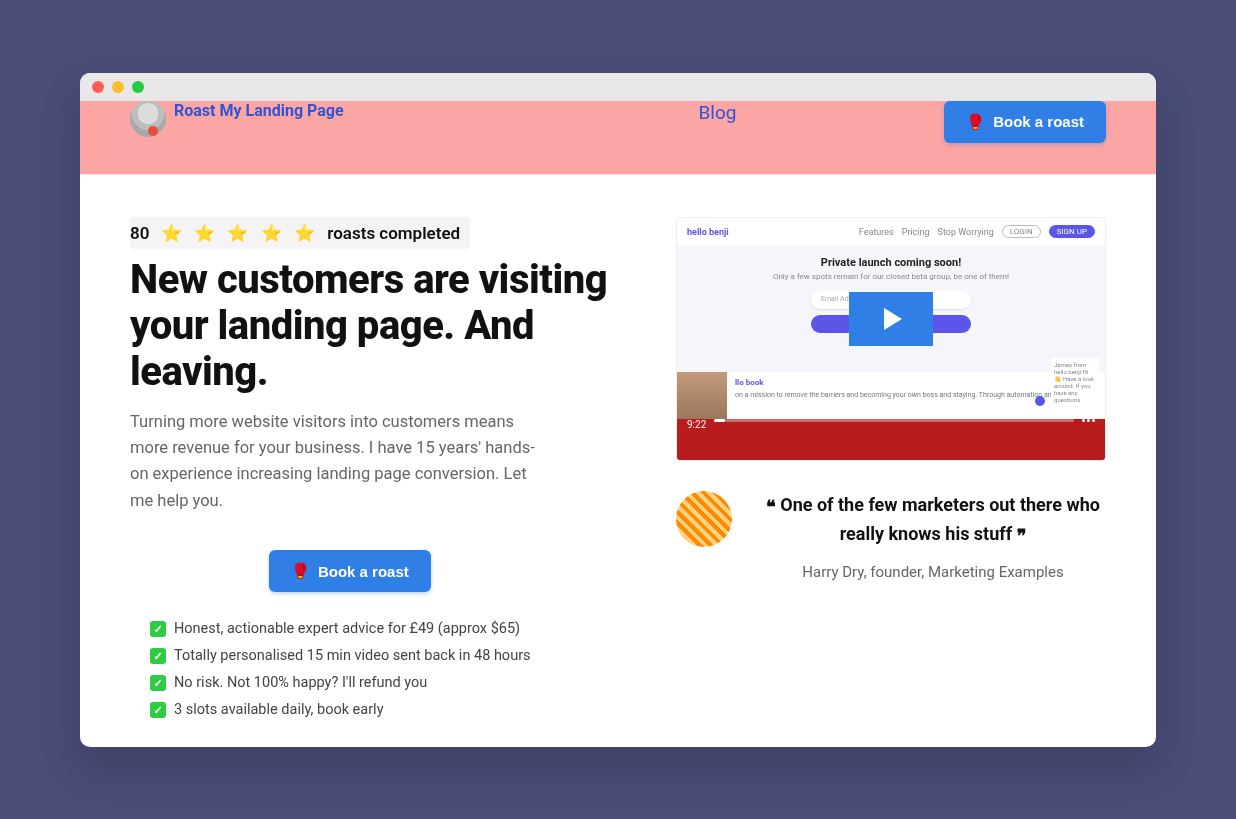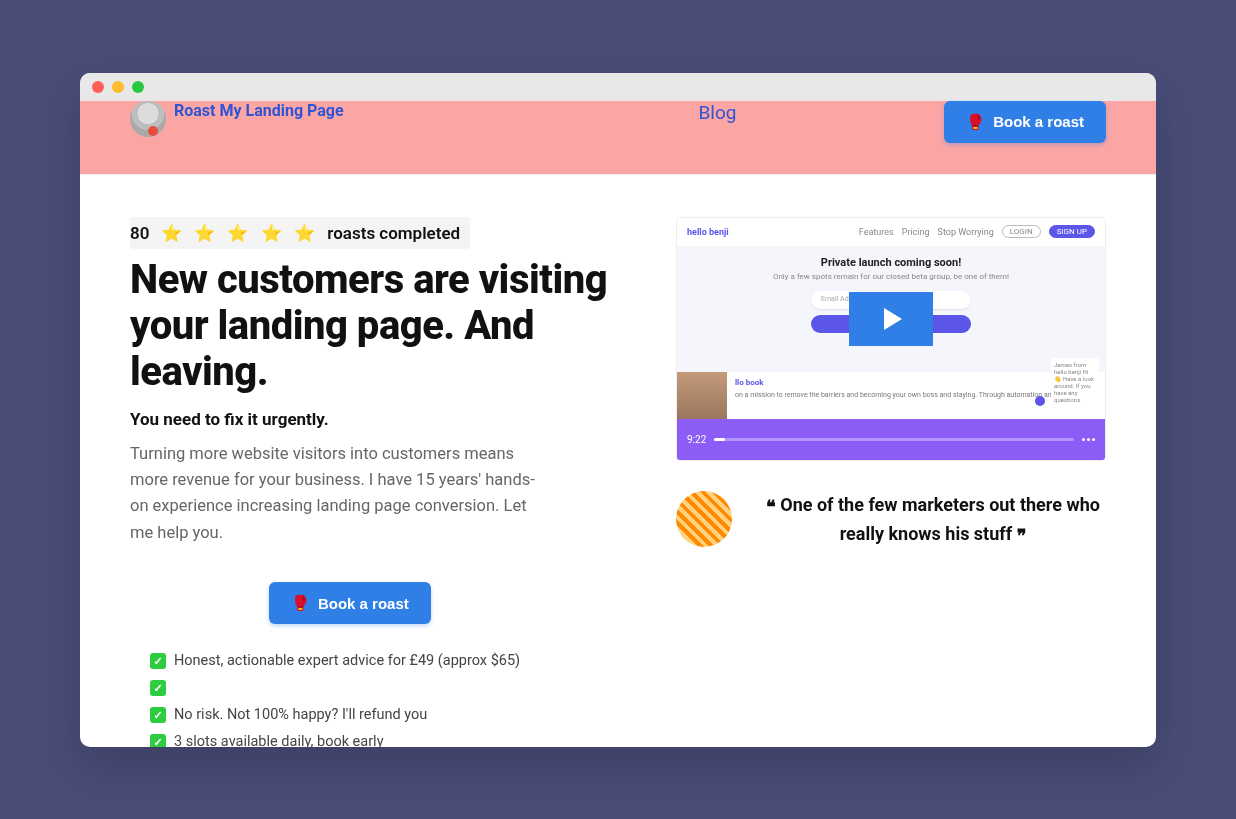--- a/index.html
+++ b/index.html
@@ -150,21 +150,21 @@
     width: 0; height: 0; border-left: 18px solid #fff; border-top: 11px solid transparent; border-bottom: 11px solid transparent; margin-left: 4px;
   }
   .lower-section { position: absolute; bottom: 24px; left:0; right:0; height: 64px; background:#fff; display:flex;}
   .ls-face { width: 50px; height: 64px; background: linear-gradient(#c49a7a,#8b6a52); }
   .ls-text { padding: 6px 8px; font-size: 7px; color:#777; line-height:1.3; flex:1;}
   .ls-brand { color:#5b55e8; font-weight:700; font-size:8px; margin-bottom:3px;}
   .ls-badge { width:10px; height:10px; border-radius:50%; background:#5b55e8; position:absolute; right:60px; bottom:30px; }
   .ls-note { position:absolute; right:6px; bottom:30px; width:48px; font-size:6px; color:#888; background:#fff; padding:3px; border-radius:2px;}
   .video-controls {
     position: absolute; bottom: 0; left: 0; right: 0; height: 41px;
-    background: #8b5cf6; color: #fff; display: flex; align-items: center;
+    background: #b91c1c; color: #fff; display: flex; align-items: flex-start;
     font-size: 10px; padding: 0 10px; gap: 8px;
   }
   .progress { flex:1; height:3px; background: rgba(255,255,255,0.35); border-radius:2px; position:relative;}
   .progress::before { content:""; position:absolute; left:0; top:0; bottom:0; width:3%; background:#fff; border-radius:2px;}
   .vc-dots { display:flex; gap:2px;}
   .vc-dots span{ width:3px;height:3px;background:#fff;border-radius:50%;}
 
   .testimonial {
     margin-top: 30px;
     display: flex;
@@ -210,37 +210,37 @@
         <span>80</span>
         <span class="star">⭐</span>
         <span class="star">⭐</span>
         <span class="star">⭐</span>
         <span class="star">⭐</span>
         <span class="star">⭐</span>
         <span>roasts completed</span>
       </div>
 
       <h1>New customers are visiting your landing page. And leaving.</h1>
-      <div class="subhead">You need to fix it urgently.</div>
       <p class="body-text">Turning more website visitors into customers means more revenue for your business. I have 15 years' hands-on experience increasing landing page conversion. Let me help you.</p>
 
       <div class="cta-row">
         <button class="btn">
           <span>🥊</span>
           <span>Book a roast</span>
         </button>
       </div>
 
       <ul class="benefits">
         <li>
             <span class="check">✓</span>
             <span>Honest, actionable expert advice for £49 (approx $65)</span>
           </li>
         <li>
             <span class="check">✓</span>
+            <span>Totally personalised 15 min video sent back in 48 hours</span>
           </li>
         <li>
             <span class="check">✓</span>
             <span>No risk. Not 100% happy? I'll refund you</span>
           </li>
         <li>
             <span class="check">✓</span>
             <span>3 slots available daily, book early</span>
           </li>
 
@@ -291,18 +291,19 @@
       </div>
 
       <div class="testimonial">
         <div class="t-avatar"></div>
         <div class="t-body">
           <div class="t-quote">
             <span class="t-quote-mark">❝</span>
             <span>One of the few marketers out there who really knows his stuff</span>
             <span class="t-quote-mark">❞</span>
           </div>
+          <div class="t-attr">Harry Dry, founder, Marketing Examples</div>
         </div>
       </div>
 
     </div>
   </div>
 </div>
 
 </body></html>

